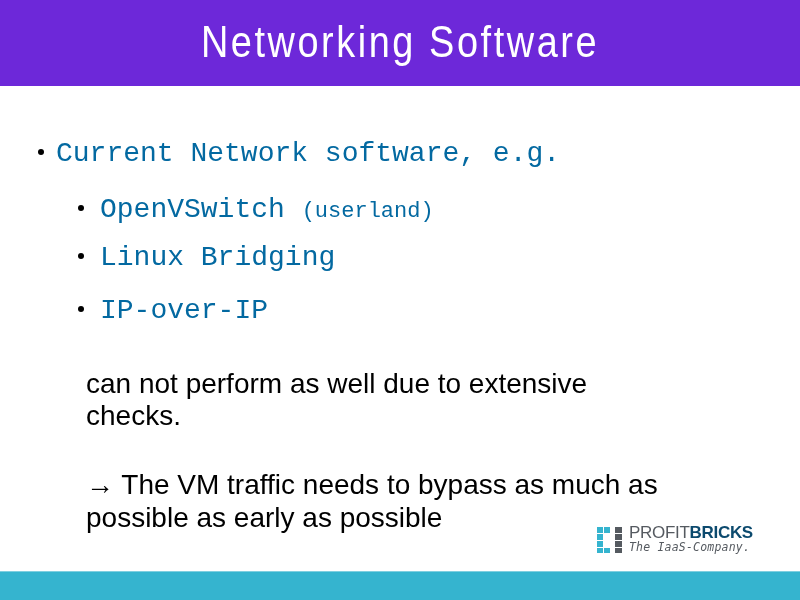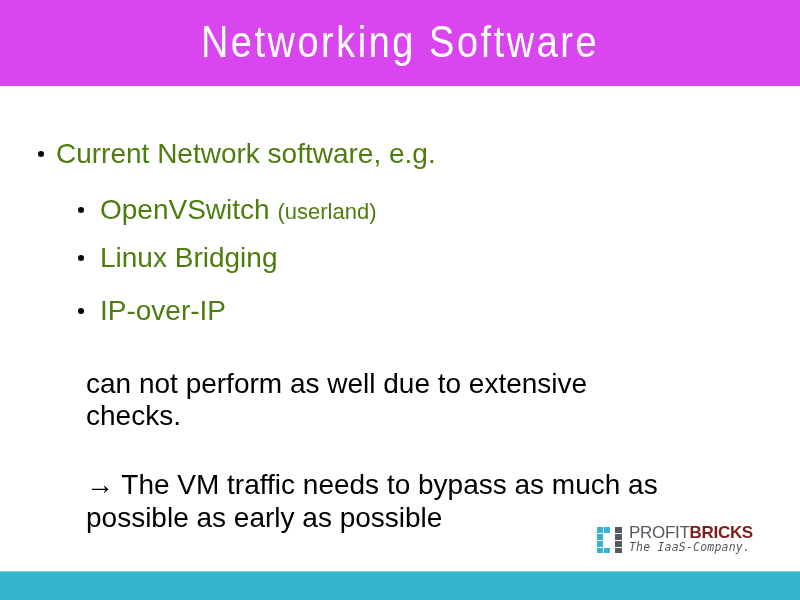--- a/index.html
+++ b/index.html
@@ -12,41 +12,41 @@
       position: relative;
       background: #ffffff;
       overflow: hidden;
       font-family: "Liberation Sans", sans-serif;
       color: #000000;
     }
     .header-bar {
       position: absolute;
       left: 0; top: 0;
       width: 800px; height: 86px;
-      background: #d946ef;
+      background: #6d28d9;
     }
     .title {
       position: absolute;
       left: 0; top: 16px;
       width: 800px;
       text-align: center;
       font-family: "Liberation Sans", sans-serif;
       font-size: 44px;
       color: #ffffff;
       letter-spacing: 3px;
       transform: scaleX(0.86);
       transform-origin: center;
       white-space: nowrap;
       line-height: 52px;
     }
     .bullet-line {
       position: absolute;
       white-space: nowrap;
-      font-family: Liberation Sans, sans-serif;
-      color: #4d7c0f;
+      font-family: Liberation Mono, monospace;
+      color: #0369a1;
     }
     .l1 {
       left: 38px; top: 136px;
       font-size: 28px;
       line-height: 36px;
     }
     .l1 .dot, .l2 .dot {
       display: inline-block;
       width: 6px; height: 6px;
       border-radius: 50%;
@@ -92,21 +92,21 @@
     .logo-word {
       position: absolute;
       left: 32px; top: -2px;
       font-family: "Liberation Sans", sans-serif;
       font-size: 17px;
       line-height: 18px;
       letter-spacing: -0.3px;
       white-space: nowrap;
     }
     .logo-word .profit { color: #555a60; font-weight: normal; text-align: right; }
-    .logo-word .bricks { color: #7f1d1d; font-weight: bold; }
+    .logo-word .bricks { color: #0c4a6e; font-weight: bold; }
     .logo-tag {
       position: absolute;
       left: 32px; top: 15px;
       font-family: "DejaVu Sans Mono", monospace;
       font-size: 11.5px;
       line-height: 13px;
       color: #555a60;
       white-space: nowrap;
       letter-spacing: 0.2px;
       font-style: italic;

